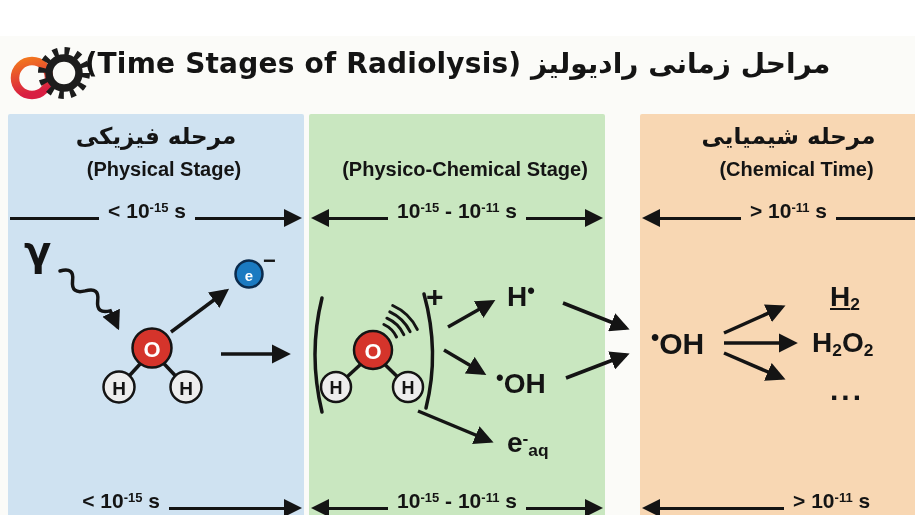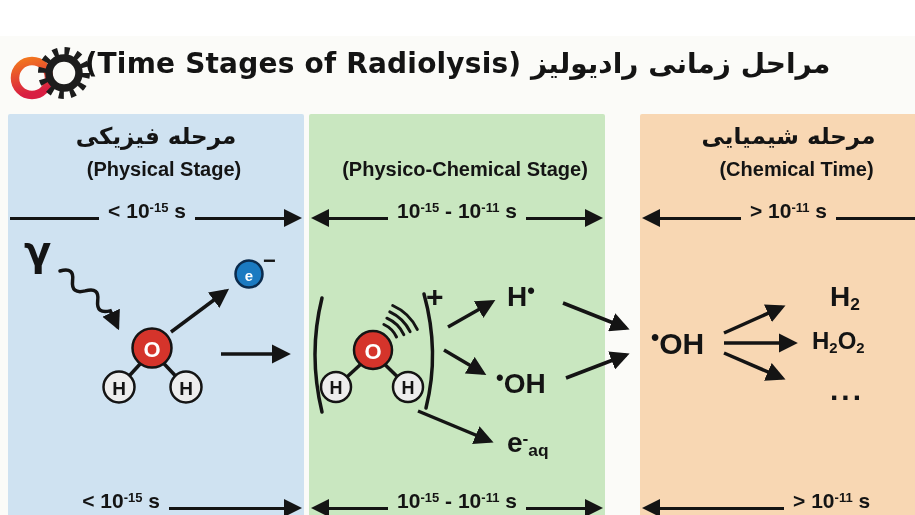--- a/index.html
+++ b/index.html
@@ -162,17 +162,17 @@
 
   <span class="flabel" style="left:24px;top:194px;font-size:40px;font-family:'DejaVu Sans',sans-serif;">γ</span>
   <span class="flabel" style="left:263px;top:213px;font-size:22px;">−</span>
   <span class="flabel" style="left:426px;top:245px;font-size:30px;">+</span>
 
   <span class="flabel" style="left:507px;top:246px;font-size:28px;"><span>H</span><span class="dot">•</span></span>
   <span class="flabel" style="left:496px;top:333px;font-size:28px;"><span class="dot">•</span><span>OH</span></span>
   <span class="flabel" style="left:507px;top:392px;font-size:28px;"><span>e</span><span class="sup">-</span><span class="sub">aq</span></span>
 
   <span class="flabel" style="left:651px;top:292px;font-size:30px;"><span class="dot">•</span><span>OH</span></span>
-  <span class="flabel" style="left:830px;top:246px;font-size:28px;"><span>H</span><span class="sub">2</span></span>
-  <span class="flabel" style="left:812px;top:292px;font-size:24px;"><span>H</span><span class="sub">2</span><span>O</span><span class="sub">2</span></span>
+  <span class="flabel" style="left:830px;top:246px;font-size:28px;text-decoration:underline;"><span>H</span><span class="sub">2</span></span>
+  <span class="flabel" style="left:812px;top:292px;font-size:28px;"><span>H</span><span class="sub">2</span><span>O</span><span class="sub">2</span></span>
   <span class="flabel" style="left:830px;top:338px;font-size:30px;letter-spacing:3px;"><span>...</span></span>
 
 </div>
 
 </body></html>

